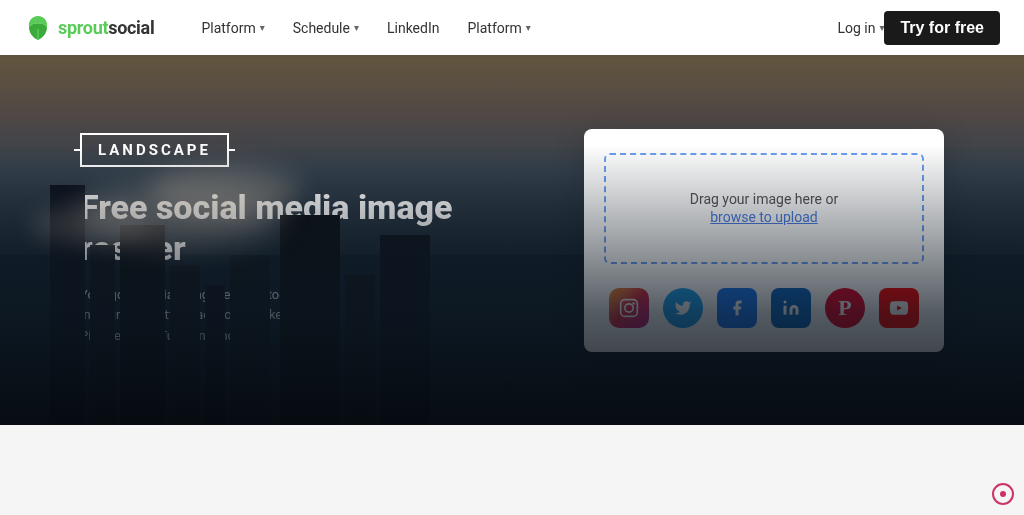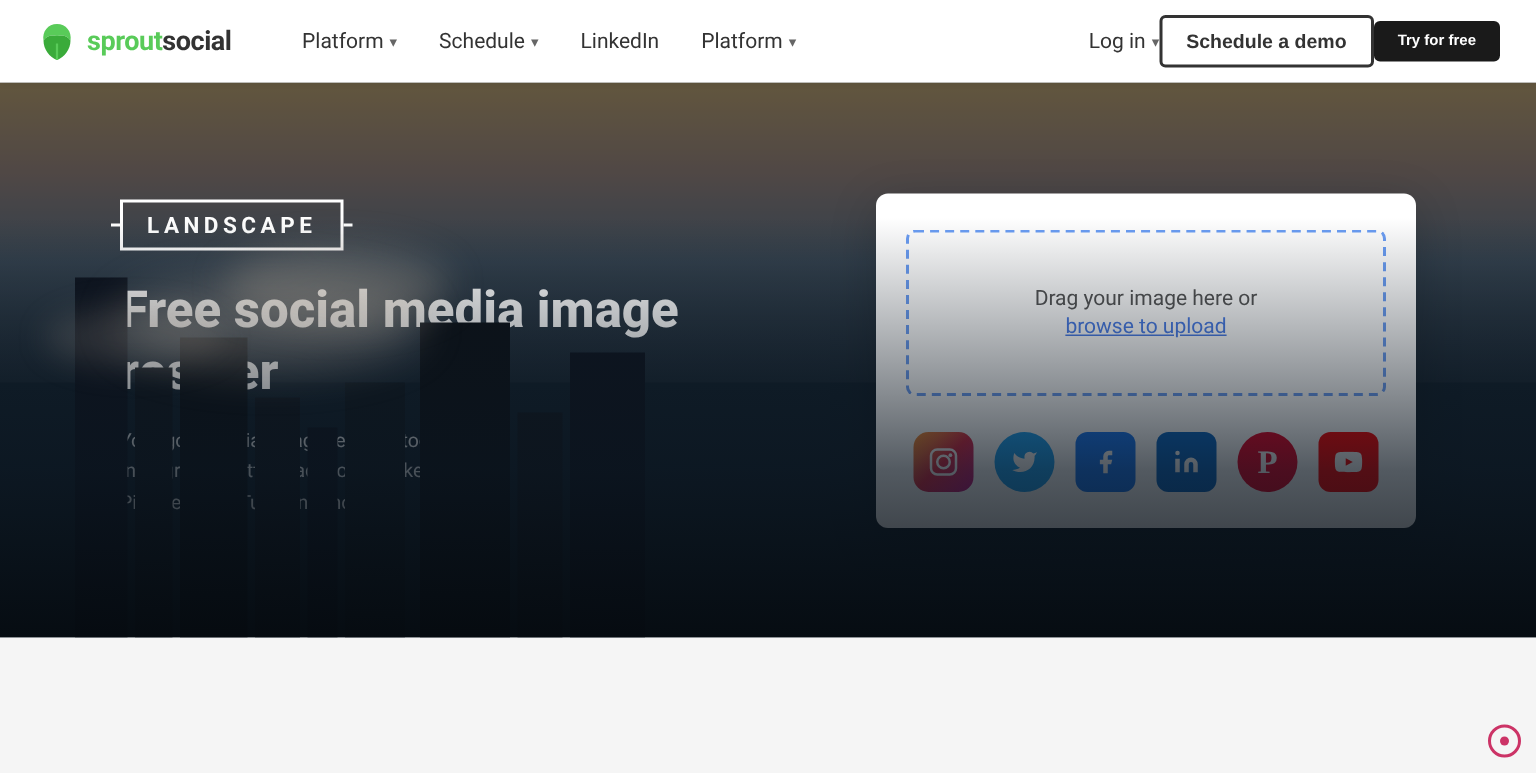--- a/index.html
+++ b/index.html
@@ -71,21 +71,21 @@
       font-size: 13px;
       font-weight: 600;
       color: #333;
       cursor: pointer;
       background: transparent;
     }
     .try-btn {
       padding: 8px 16px;
       background: #1a1a1a;
       border-radius: 4px;
-      font-size: 10px;
+      font-size: 16px;
       font-weight: 600;
       color: #fff;
       cursor: pointer;
       border: none;
     }
 
     
     .hero {
       position: relative;
       width: 100%;
@@ -264,21 +264,20 @@
       <span>Platform</span>
       <span class="chevron">▾</span>
     </div>
   </div>
 
   <div class="nav-actions">
     <div class="login-btn">
       <span>Log in</span>
       <span class="chevron">▾</span>
     </div>
-    <button class="schedule-btn">Schedule a demo</button>
     <button class="try-btn">Try for free</button>
   </div>
 </nav>
 
 <section class="hero">
 
   <div class="sky-gradient"></div>
 
   <div style="position:absolute;bottom:0;left:0;right:0;height:280px;">
 

